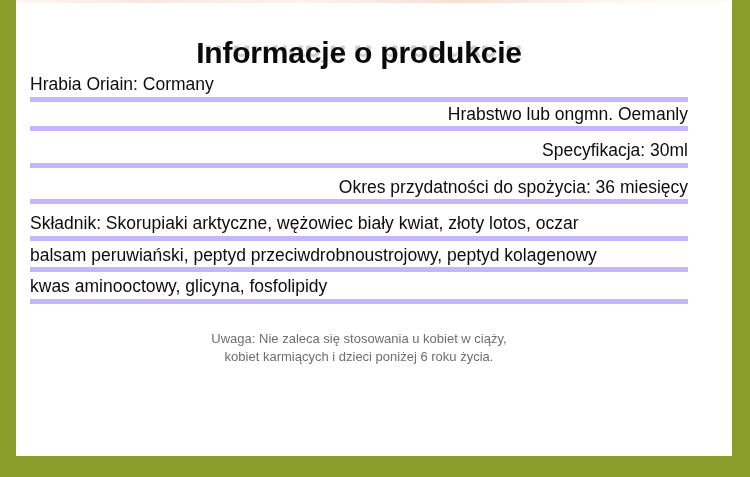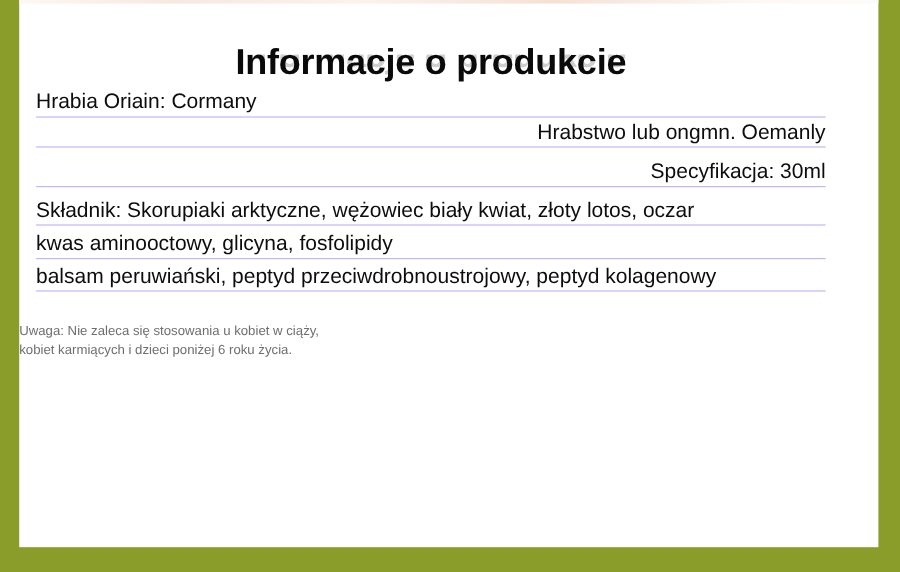--- a/index.html
+++ b/index.html
@@ -89,41 +89,42 @@
   .specs {
     margin: 0;
     padding: 0 14px 0 14px;
     list-style: none;
   }
   .spec-line {
     font-size: 17.5px;
     color: #0d0d0d;
     line-height: 1.0;
     padding-bottom: 3px;
-    border-bottom: 1px solid #c4b5fd;
+    border-bottom: 5px solid #c4b5fd;
     white-space: nowrap;
   }
   .spec-line.gap-sm { margin-bottom: 4px; }
   .spec-line.gap-md { margin-bottom: 11px; text-align: right; }
 
   
   .ingredients {
     margin: 0;
     padding: 0;
     list-style: none;
   }
   .ingredients .spec-line {
     margin-bottom: 6px;
   }
 
   
   .note {
     margin-top: 26px;
+    text-align: center;
     color: #6e6e6e;
-    font-size: 11px;
+    font-size: 13px;
     line-height: 1.45;
   }
   .note-row { display: block; }
 </style>
 </head>
 <body>
 
 <div class="product-card">
 
   <div class="bar bar-left"></div>
@@ -135,26 +136,27 @@
 
     <div class="title-wrap">
       <div class="title-ghost">Informacje o produkcie</div>
       <h1 class="title">Informacje o produkcie</h1>
     </div>
 
     <ul class="specs">
       <li class="spec-line gap-sm">Hrabia Oriain: Cormany</li>
       <li class="spec-line gap-md">Hrabstwo lub ongmn. Oemanly</li>
       <li class="spec-line gap-md">Specyfikacja: 30ml</li>
+      <li class="spec-line gap-md">Okres przydatności do spożycia: 36 miesięcy</li>
 
       <li>
         <ul class="ingredients">
           <li class="spec-line">Składnik: Skorupiaki arktyczne, wężowiec biały kwiat, złoty lotos, oczar</li>
+          <li class="spec-line">balsam peruwiański, peptyd przeciwdrobnoustrojowy, peptyd kolagenowy</li>
           <li class="spec-line">kwas aminooctowy, glicyna, fosfolipidy</li>
-          <li class="spec-line">balsam peruwiański, peptyd przeciwdrobnoustrojowy, peptyd kolagenowy</li>
         </ul>
       </li>
     </ul>
 
     <div class="note">
       <span class="note-row">Uwaga: Nie zaleca się stosowania u kobiet w ciąży,</span>
       <span class="note-row">kobiet karmiących i dzieci poniżej 6 roku życia.</span>
     </div>
 
   </div>

